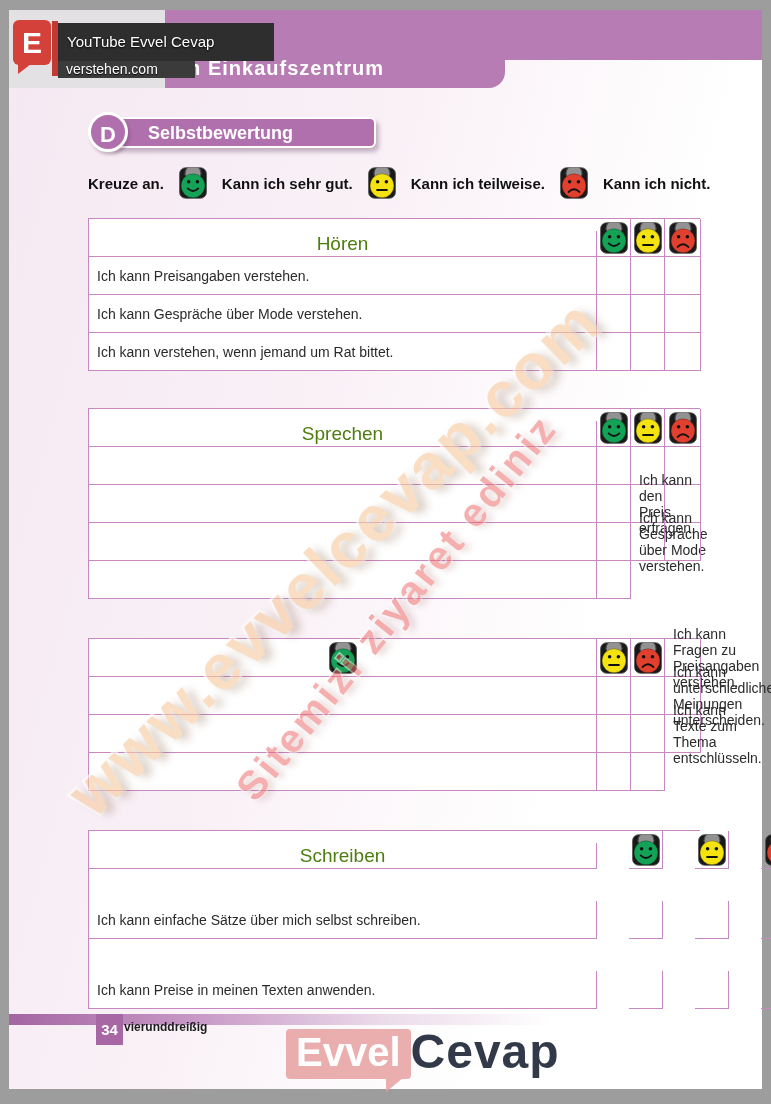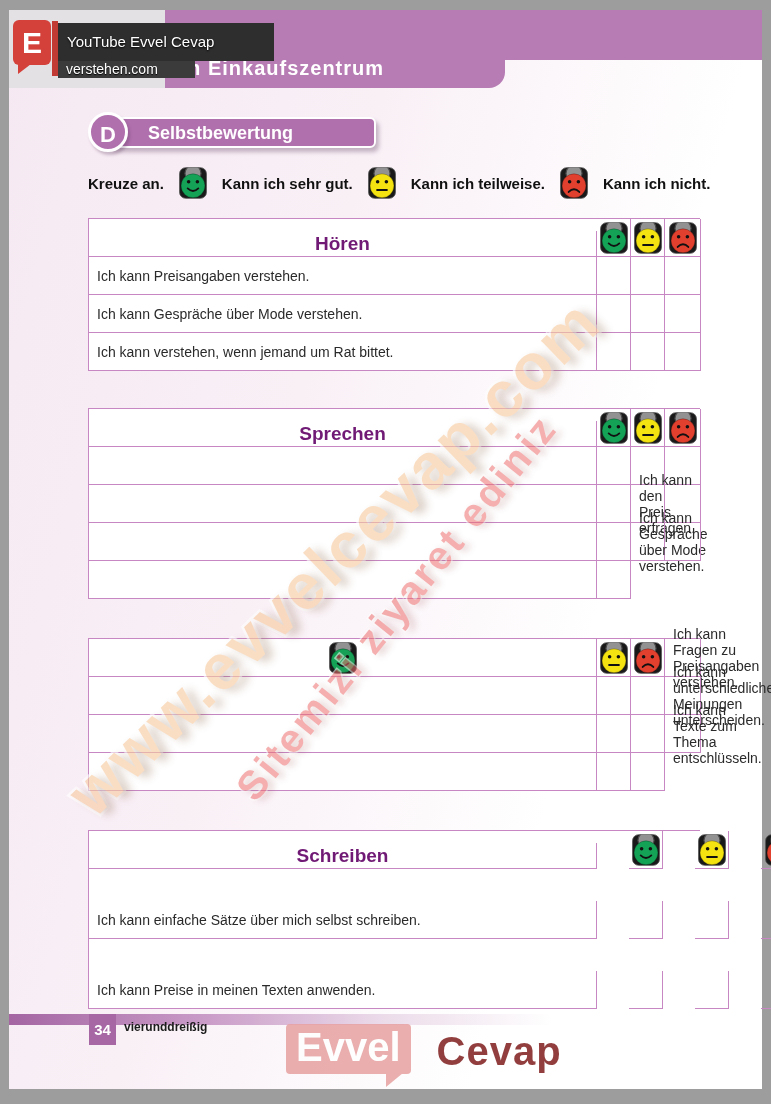--- a/index.html
+++ b/index.html
@@ -36,46 +36,46 @@
   
   .legend{position:absolute;left:88px;top:166px;height:34px;display:flex;align-items:center;gap:15px;
           font-size:15px;font-weight:bold;color:#111;white-space:nowrap;}
   .legend .ticon{width:28px;height:32px;display:inline-block;}
   
   .atable{position:absolute;left:88px;width:612px;display:grid;
           grid-template-columns:508px 34px 34px 36px;grid-auto-rows:38px;
           border-top:1px solid #c687c3;border-left:1px solid #c687c3;background:#fff;box-sizing:border-box;}
   .cell{border-right:1px solid #c687c3;border-bottom:1px solid #c687c3;box-sizing:border-box;
         display:flex;align-items:center;}
-  .cell.title{justify-content:center;font-size:19px;font-weight:bold;color:#701a75;margin-top:12px;}
+  .cell.title{justify-content:center;font-size:19px;font-weight:normal;color:#4d7c0f;margin-top:12px;}
   .cell.iconcell{justify-content:center;}
   .cell.stmt{padding-left:8px;font-size:14px;color:#2a2a2a;background:transparent;}
   .ticon svg{display:block;}
   
   .wm{position:absolute;z-index:15;white-space:nowrap;font-weight:bold;pointer-events:none;}
   .wm-main{left:80px;top:766px;font-size:64px;letter-spacing:3px;color:#f8cba0;
            -webkit-text-stroke:5px #ffffff;paint-order:stroke fill;
            text-shadow:5px 7px 9px rgba(140,100,70,.5);
            transform:rotate(-44deg);transform-origin:0 39px;opacity:.62;}
   .wm-sub{left:246px;top:772px;font-size:40px;letter-spacing:3px;color:#ee6e6e;
           -webkit-text-stroke:3px #ffffff;paint-order:stroke fill;
           text-shadow:3px 5px 7px rgba(150,70,70,.45);
           transform:rotate(-51deg);transform-origin:0 24px;opacity:.55;}
   
   .footer-bar{position:absolute;left:9px;top:1014px;width:753px;height:11px;
           background:linear-gradient(to right,#a465a2 0%,#c899c6 25%,#ecdcea 50%,rgba(255,255,255,0) 72%);}
-  .page-badge{position:absolute;left:89px;top:1014px;width:27px;height:31px;background:#a767a5;
+  .page-badge{position:absolute;left:96px;top:1014px;width:27px;height:31px;background:#a767a5;
           color:#fff;font-size:15px;font-weight:bold;text-align:center;line-height:31px;}
   .page-word{position:absolute;left:124px;top:1020px;font-size:12px;font-weight:600;color:#1c1c1c;}
   .footer-logo{position:absolute;left:286px;top:1024px;display:flex;align-items:flex-end;z-index:16;opacity:.85;}
   .logo-box{position:relative;background:#e7a1a1;border-radius:4px;color:#fff;font-size:40px;
           font-weight:bold;padding:1px 10px 4px 10px;}
   .logo-box::after{content:"";position:absolute;right:8px;bottom:-13px;width:0;height:0;
           border-top:14px solid #e7a1a1;border-right:17px solid transparent;}
-  .logo-grey{color:#7f1d1d;font-size:40px;font-weight:bold;margin-left:26px;letter-spacing:1px;}
+  .logo-grey{color:#0f172a;font-size:48px;font-weight:bold;margin-left:0;letter-spacing:1px;}
 </style>
 </head>
 <body>
 
 <div class="stage">
   <div class="sheet"></div>
 
   <div class="gray-corner"></div>
   <div class="band-top"></div>
   <div class="band-low"></div>

